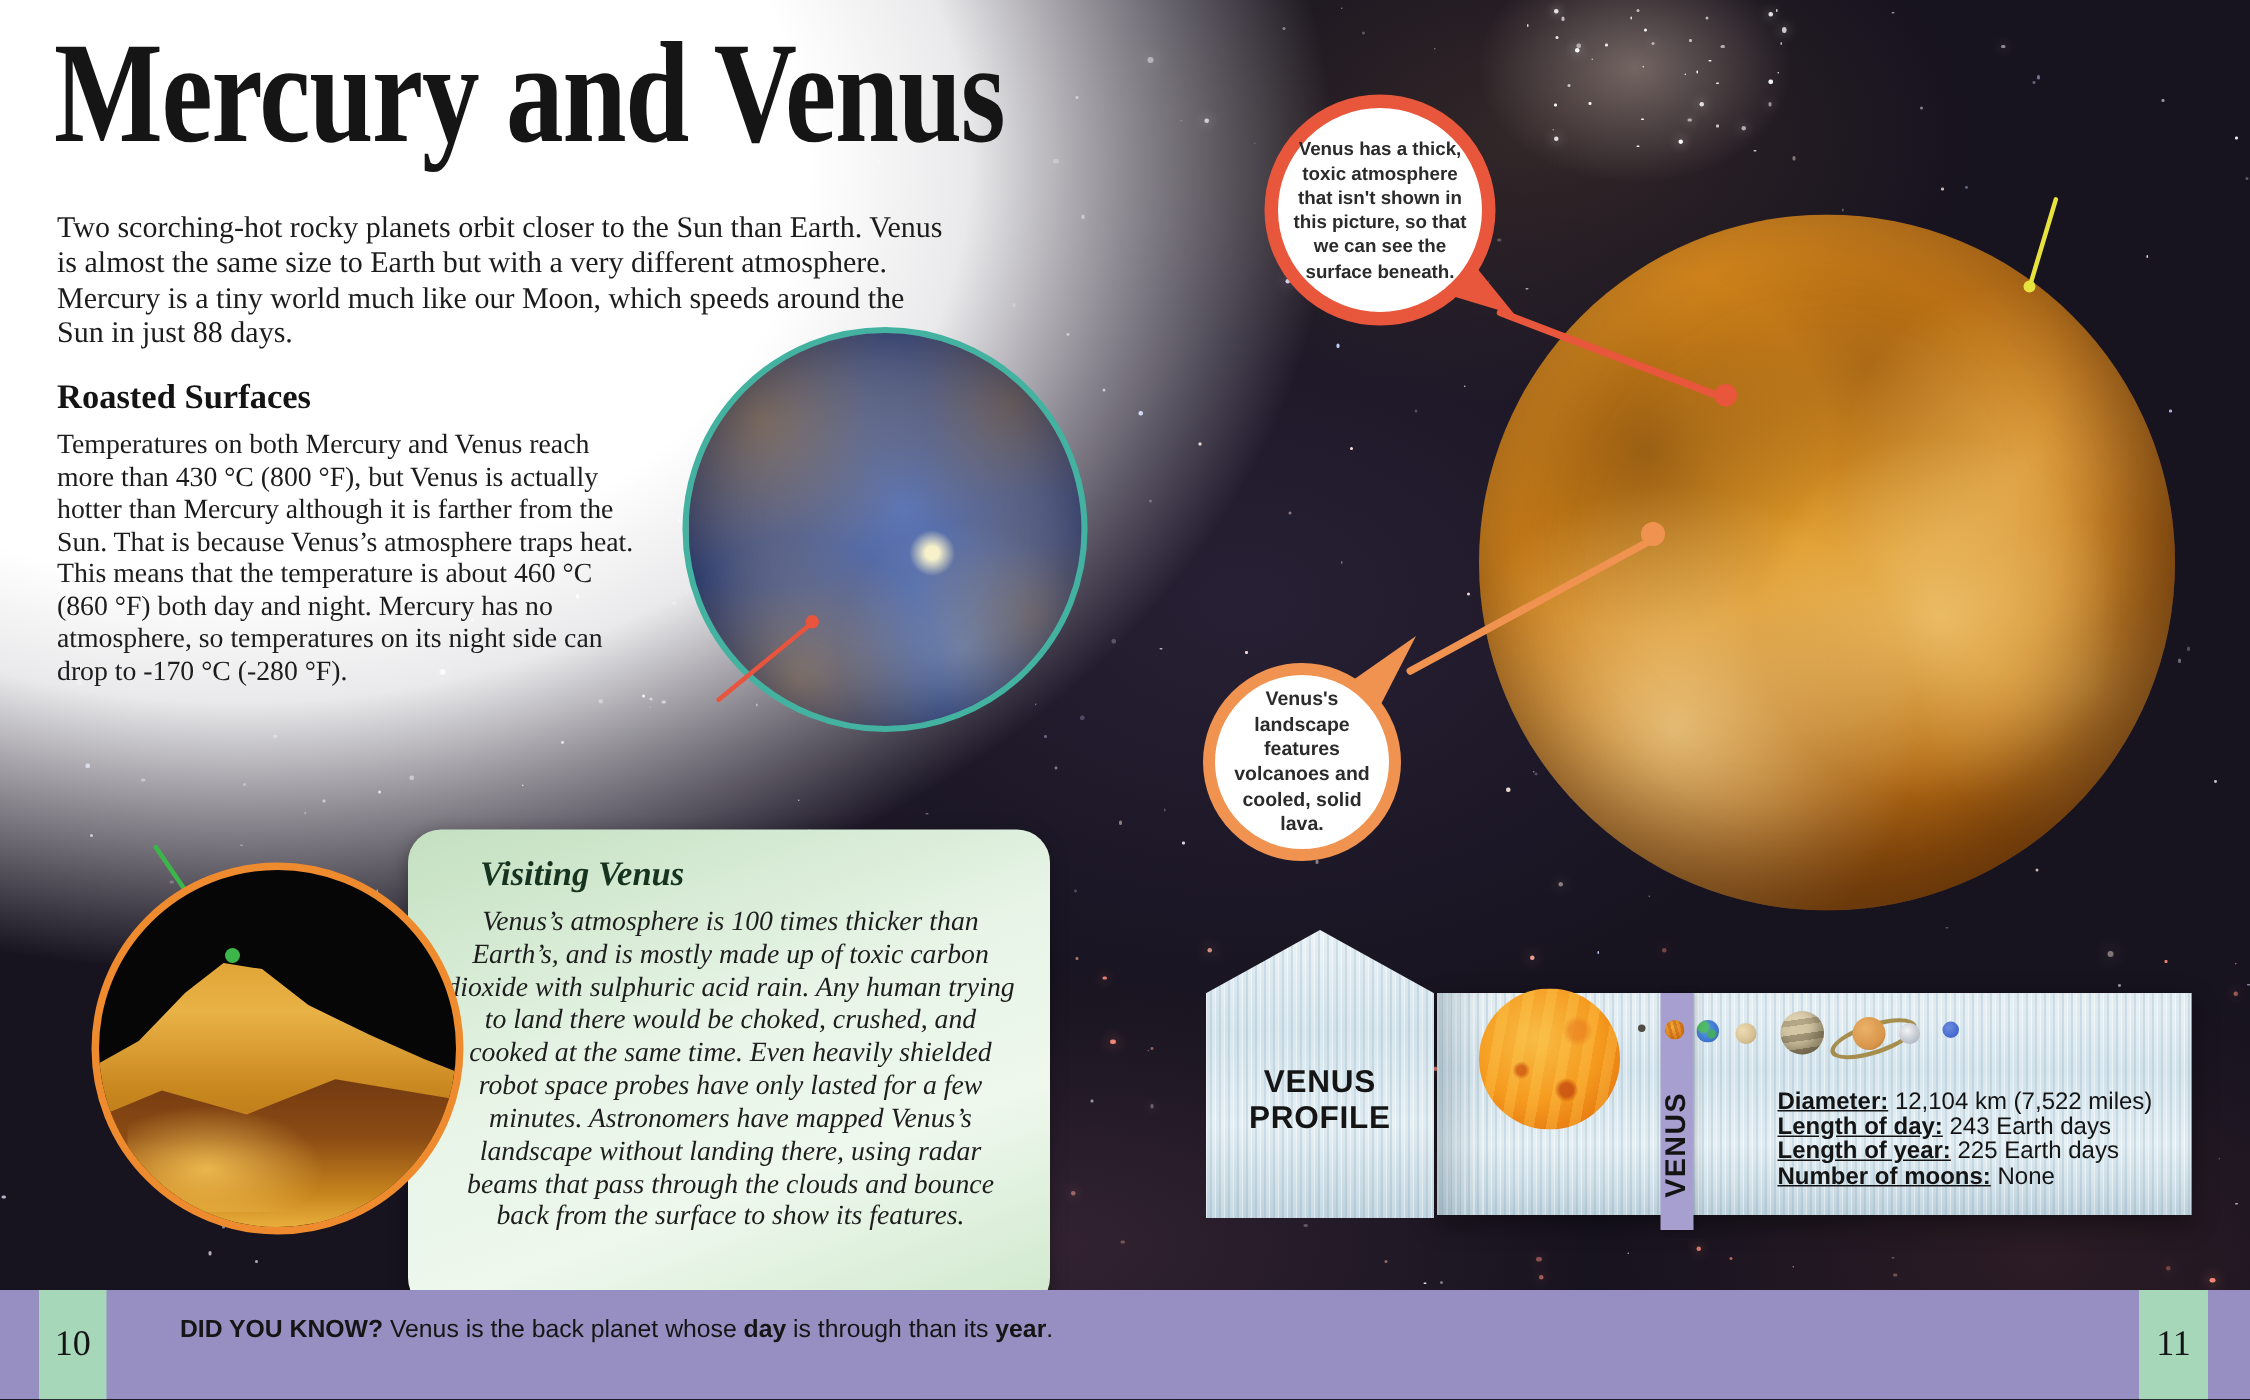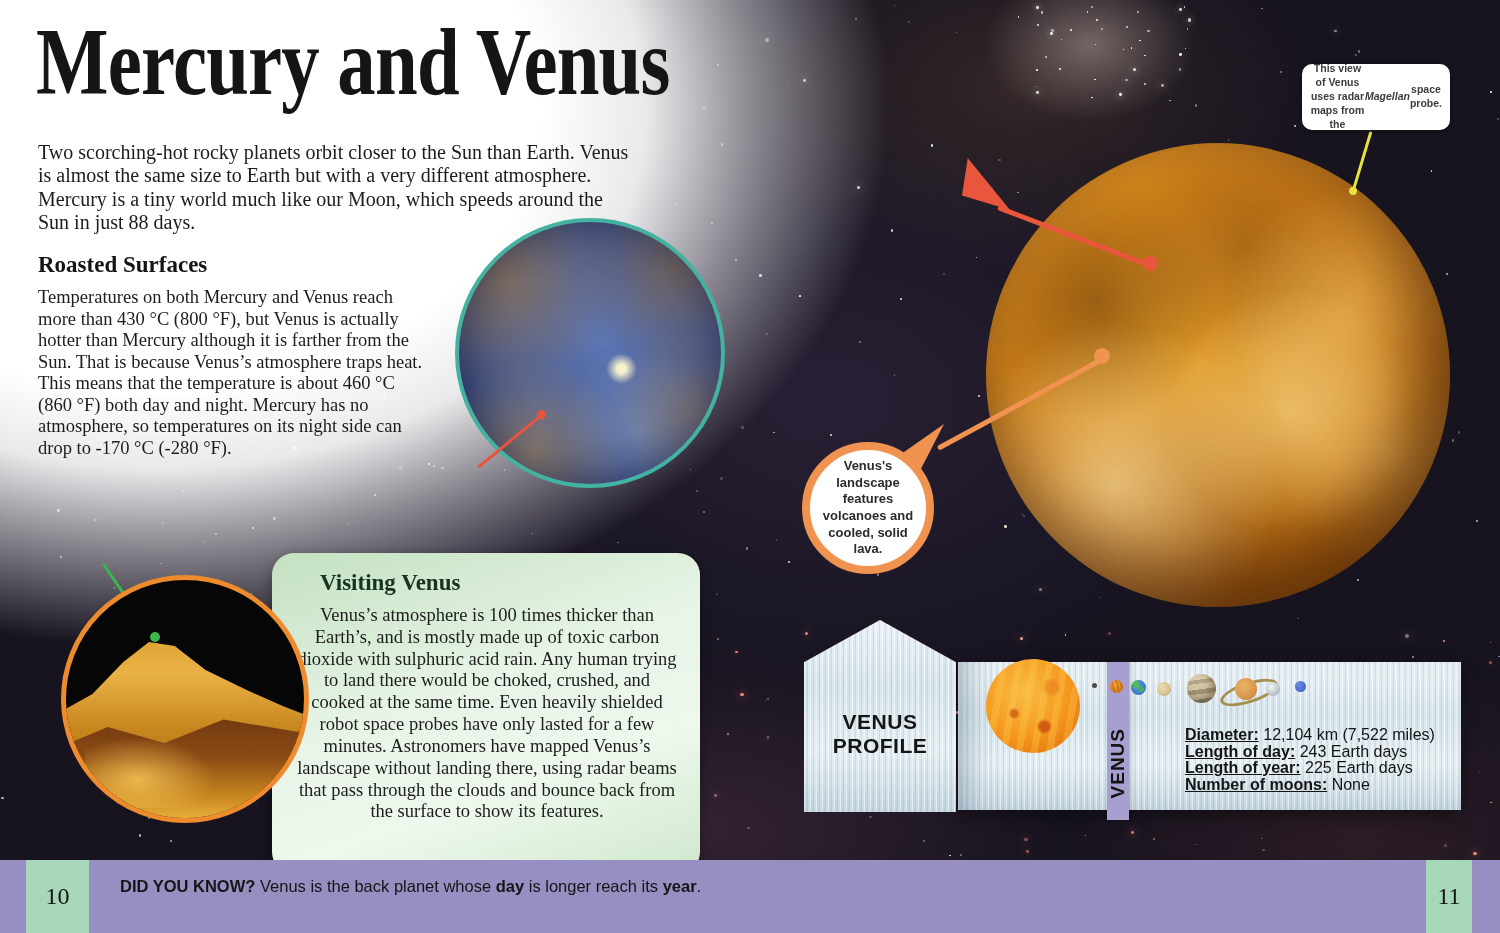--- a/index.html
+++ b/index.html
@@ -59,21 +59,21 @@
     letter-spacing:-1px;transform:scaleX(0.8);transform-origin:0 0;white-space:nowrap;}
   .intro{position:absolute;left:38px;top:141px;width:592px;margin:0;z-index:5;
     font-family:"Liberation Serif",serif;font-size:20px;line-height:1.17;color:#1c1c1c;}
   .roasted-h{position:absolute;left:38px;top:252px;margin:0;z-index:5;
     font-family:"Liberation Serif",serif;font-weight:bold;font-size:23px;color:#141414;}
   .roasted-b{position:absolute;left:38px;top:287px;width:388px;margin:0;z-index:5;
     font-family:"Liberation Serif",serif;font-size:18.5px;line-height:1.165;color:#1c1c1c;}
 
   .visiting{position:absolute;left:272px;top:553px;width:428px;height:321px;border-radius:22px;z-index:5;
     background:linear-gradient(160deg,#c3e0c0,#e7f4e6 42%,#eef8ed 68%,#cfe8cc 100%);
-    box-shadow:0 3px 12px rgba(0,0,0,0.35);}
+    box-shadow:0 3px 12px rgba(0,0,0,0.35);font-style:italic;}
   .visiting-h{position:absolute;left:48px;top:17px;margin:0;
     font-family:"Liberation Serif",serif;font-weight:bold;font-size:23px;color:#16331f;}
   .visiting-b{position:absolute;left:24px;top:52px;width:382px;margin:0;text-align:center;
     font-family:"Liberation Serif",serif;font-size:18.5px;line-height:1.18;color:#1d1d1d;}
 
   
   .note{position:absolute;background:#ffffff;border-radius:10px;z-index:7;text-align:center;
     font-size:10.5px;font-weight:bold;color:#3c3c3c;line-height:1.32;
     display:flex;align-items:center;justify-content:center;box-shadow:0 1px 5px rgba(0,0,0,0.25);box-sizing:border-box;padding:6px 8px;}
   .note-mercury{left:287px;top:443px;width:190px;height:62px;}
@@ -145,21 +145,21 @@
   .strip{position:absolute;left:1107px;top:662px;width:22px;height:158px;background:#a79fd0;z-index:7;
     display:flex;align-items:flex-end;justify-content:center;box-shadow:2px 0 5px rgba(0,0,0,0.18);}
   .strip-label{writing-mode:vertical-rl;transform:rotate(180deg);font-weight:bold;font-size:19px;
     letter-spacing:1px;color:#141414;margin-bottom:22px;}
   .stats{position:absolute;left:1185px;top:727px;z-index:6;font-size:16px;line-height:16.6px;color:#141414;}
   .stats b{font-weight:bold;text-decoration:underline;}
 
   
   .footer{position:absolute;left:0;top:860px;width:1500px;height:73px;background:#978fc1;z-index:9;}
   .pagestrip{position:absolute;top:0;height:73px;background:#a6d7b9;display:flex;align-items:center;justify-content:center;}
-  .pagestrip-left{left:26px;width:63px;}
+  .pagestrip-left{left:26px;width:45px;}
   .pagestrip-right{left:1426px;width:46px;}
   .pagenum{font-family:"Liberation Serif",serif;font-size:24px;color:#141414;}
   .footer-text{position:absolute;left:120px;top:17px;font-size:16.5px;color:#151515;}
   .footer-text b{font-weight:bold;}
 </style>
 </head>
 <body>
 
 <div class="spread">
   <div class="layer nebula"></div>
@@ -584,27 +584,23 @@
   <h1 class="title">Mercury and Venus</h1>
   <p class="intro">Two scorching-hot rocky planets orbit closer to the Sun than Earth. Venus is almost the same size to Earth but with a very different atmosphere. Mercury is a tiny world much like our Moon, which speeds around the Sun in just 88 days.</p>
   <h2 class="roasted-h">Roasted Surfaces</h2>
   <p class="roasted-b">Temperatures on both Mercury and Venus reach more than 430 °C (800 °F), but Venus is actually hotter than Mercury although it is farther from the Sun. That is because Venus’s atmosphere traps heat. This means that the temperature is about 460 °C (860 °F) both day and night. Mercury has no atmosphere, so temperatures on its night side can drop to -170 °C (-280 °F).</p>
 
   <div class="visiting">
     <h3 class="visiting-h">Visiting Venus</h3>
     <p class="visiting-b">Venus’s atmosphere is 100 times thicker than Earth’s, and is mostly made up of toxic carbon dioxide with sulphuric acid rain. Any human trying to land there would be choked, crushed, and cooked at the same time. Even heavily shielded robot space probes have only lasted for a few minutes. Astronomers have mapped Venus’s landscape without landing there, using radar beams that pass through the clouds and bounce back from the surface to show its features.</p>
   </div>
 
-  <div class="note note-radar">
-      <span>This view of Venus uses radar maps from the </span>
-      <i>Magellan</i>
-      <span> space probe.</span>
-    </div>
 
   <div class="tail tail-atm"></div>
+  <div class="bubble bubble-atm">Venus has a thick, toxic atmosphere that isn't shown in this picture, so that we can see the surface beneath.</div>
   <div class="tail tail-lava"></div>
   <div class="bubble bubble-lava">Venus's landscape features volcanoes and cooled, solid lava.</div>
 
   <div class="line line-mercury"></div>
   <div class="dot dot-mercury"></div>
   <div class="line line-maat"></div>
   <div class="dot dot-maat"></div>
   <div class="line line-atm"></div>
   <div class="dot dot-atm"></div>
   <div class="line line-lava"></div>
@@ -637,18 +633,18 @@
     <div><b>Diameter:</b><span> 12,104 km (7,522 miles)</span></div>
     <div><b>Length of day:</b><span> 243 Earth days</span></div>
     <div><b>Length of year:</b><span> 225 Earth days</span></div>
     <div><b>Number of moons:</b><span> None</span></div>
   </div>
 
   <div class="footer">
     <div class="pagestrip pagestrip-left">
       <span class="pagenum">10</span>
     </div>
-    <div class="footer-text"><b>DID YOU KNOW?</b><span> Venus is the back planet whose </span><b>day</b><span> is longer reach its </span><b>year</b><span>.</span></div>
+    <div class="footer-text"><b>DID YOU KNOW?</b><span> Venus is the back planet whose </span><b>day</b><span> is through than its </span><b>year</b><span>.</span></div>
     <div class="pagestrip pagestrip-right">
       <span class="pagenum">11</span>
     </div>
   </div>
 </div>
 
 </body></html>

